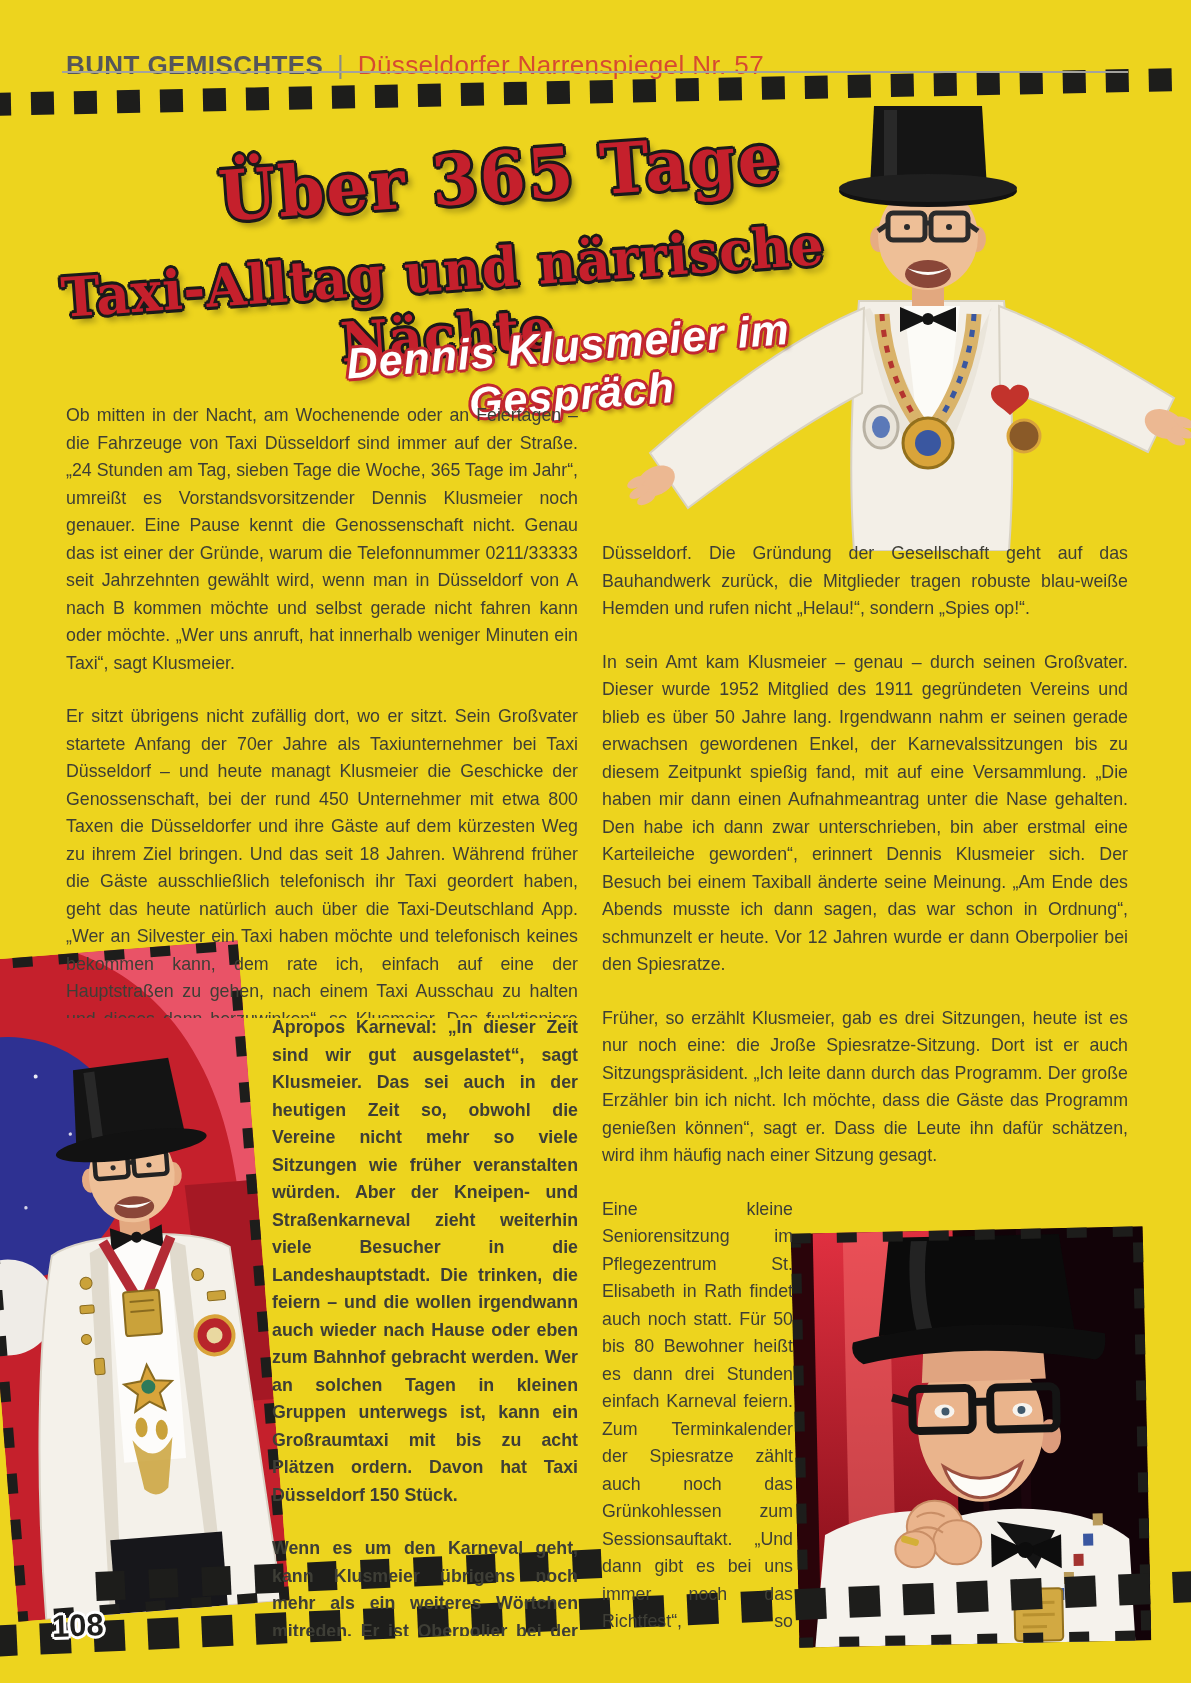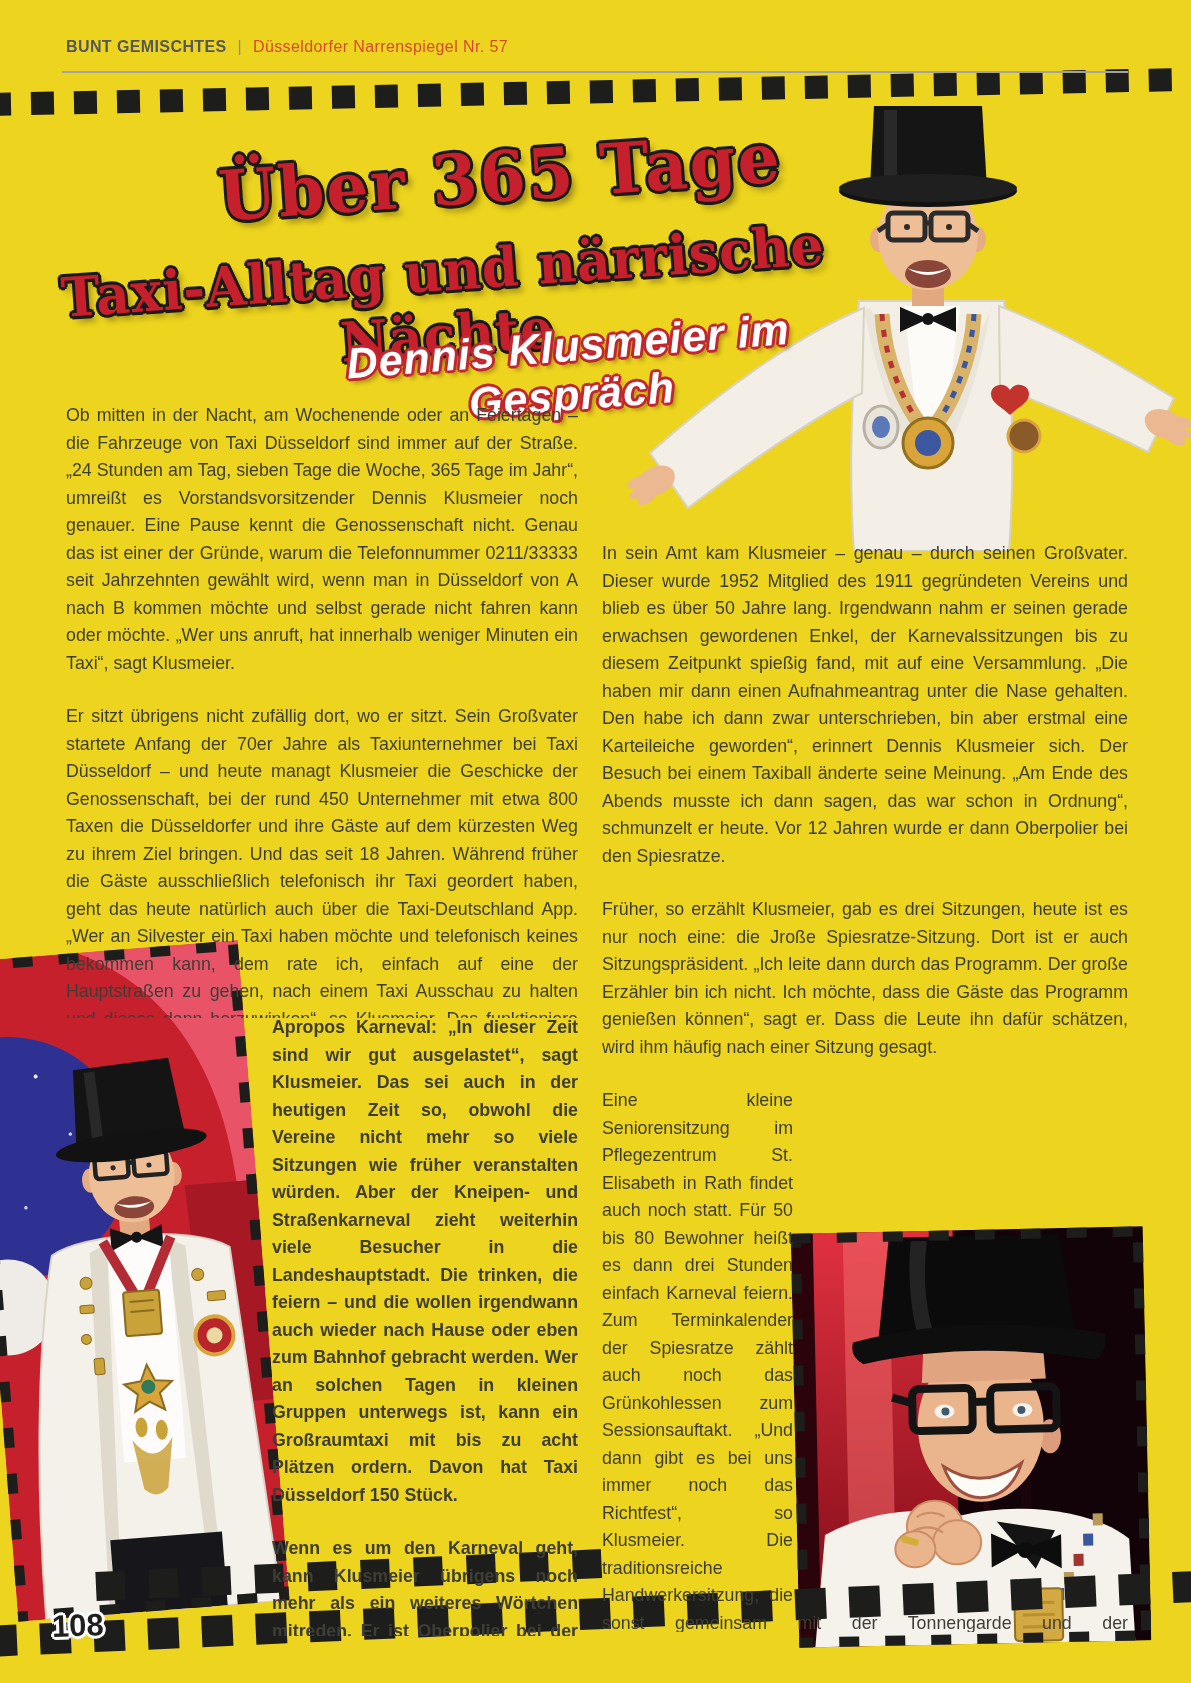--- a/index.html
+++ b/index.html
@@ -1,21 +1,21 @@
 <!DOCTYPE html>
 <html lang="de"><head>
 <meta charset="utf-8">
 <style>
   html,body{margin:0;padding:0;}
   body{width:1191px;height:1683px;position:relative;overflow:hidden;
        background:#edd41e;font-family:"Liberation Sans",sans-serif;}
   .abs{position:absolute;}
 
   
-  #header{left:66px;top:38px;font-size:16px;font-weight:bold;letter-spacing:.4px;z-index:6;}
+  #header{left:66px;top:50px;font-size:26px;font-weight:bold;letter-spacing:.4px;z-index:6;}
   #header .sec{color:#55565a;}
   #header .sep{color:#8a8a86;font-weight:normal;padding:0 6px;}
   #header .issue{color:#d64a31;font-weight:normal;}
   #header-rule{left:62px;top:71px;width:1066px;height:2px;background:#a3a29d;z-index:6;}
 
   
   .filmstrip{display:flex;z-index:5;}
   .filmstrip .sq{background:#1d1d1b;flex:none;}
   #strip-top{left:-12px;top:93px;transform:rotate(-1.2deg);transform-origin:left center;gap:20px;}
   #strip-top .sq{width:23px;height:23px;}
@@ -352,20 +352,21 @@
   <p>Er sitzt übrigens nicht zufällig dort, wo er sitzt. Sein Großvater startete Anfang der 70er Jahre als Taxiunternehmer bei Taxi Düsseldorf – und heute managt Klusmeier die Geschicke der Genossenschaft, bei der rund 450 Unternehmer mit etwa 800 Taxen die Düsseldorfer und ihre Gäste auf dem kürzesten Weg zu ihrem Ziel bringen. Und das seit 18 Jahren. Während früher die Gäste ausschließlich telefonisch ihr Taxi geordert haben, geht das heute natürlich auch über die Taxi-Deutschland App. „Wer an Silvester ein Taxi haben möchte und telefonisch keines bekommen kann, dem rate ich, einfach auf eine der Hauptstraßen zu gehen, nach einem Taxi Ausschau zu halten und dieses dann herzuwinken“, so Klusmeier. Das funktioniere eigentlich immer.</p>
 </div>
 
 <div class="abs col" id="col-mid">
   <div class="photo-spacer"></div>
   <p>Apropos Karneval: „In dieser Zeit sind wir gut ausgelastet“, sagt Klusmeier. Das sei auch in der heutigen Zeit so, obwohl die Vereine nicht mehr so viele Sitzungen wie früher veranstalten würden. Aber der Kneipen- und Straßenkarneval zieht weiterhin viele Besucher in die Landeshauptstadt. Die trinken, die feiern – und die wollen irgendwann auch wieder nach Hause oder eben zum Bahnhof gebracht werden. Wer an solchen Tagen in kleinen Gruppen unterwegs ist, kann ein Großraumtaxi mit bis zu acht Plätzen ordern. Davon hat Taxi Düsseldorf 150 Stück.</p>
   <p>Wenn es um den Karneval geht, kann Klusmeier übrigens noch mehr als ein weiteres Wörtchen mitreden. Er ist Oberpolier bei der Karnevalsgesellschaft Spiesratze, einer der ältesten, aktiven Karnevalsvereine in</p>
 </div>
 
 <div class="abs col" id="col-right">
+  <p>Düsseldorf. Die Gründung der Gesellschaft geht auf das Bauhandwerk zurück, die Mitglieder tragen robuste blau-weiße Hemden und rufen nicht „Helau!“, sondern „Spies op!“.</p>
   <p>In sein Amt kam Klusmeier – genau – durch seinen Großvater. Dieser wurde 1952 Mitglied des 1911 gegründeten Vereins und blieb es über 50 Jahre lang. Irgendwann nahm er seinen gerade erwachsen gewordenen Enkel, der Karnevalssitzungen bis zu diesem Zeitpunkt spießig fand, mit auf eine Versammlung. „Die haben mir dann einen Aufnahmeantrag unter die Nase gehalten. Den habe ich dann zwar unterschrieben, bin aber erstmal eine Karteileiche geworden“, erinnert Dennis Klusmeier sich. Der Besuch bei einem Taxiball änderte seine Meinung. „Am Ende des Abends musste ich dann sagen, das war schon in Ordnung“, schmunzelt er heute. Vor 12 Jahren wurde er dann Oberpolier bei den Spiesratze.</p>
   <p>Früher, so erzählt Klusmeier, gab es drei Sitzungen, heute ist es nur noch eine: die Jroße Spiesratze-Sitzung. Dort ist er auch Sitzungspräsident. „Ich leite dann durch das Programm. Der große Erzähler bin ich nicht. Ich möchte, dass die Gäste das Programm genießen können“, sagt er. Dass die Leute ihn dafür schätzen, wird ihm häufig nach einer Sitzung gesagt.</p>
   <div>
     <div class="photo-spacer-r"></div>
     <span>Eine kleine Seniorensitzung im Pflegezentrum St. Elisabeth in Rath findet auch noch statt. Für 50 bis 80 Bewohner heißt es dann drei Stunden einfach Karneval feiern. Zum Terminkalender der Spiesratze zählt auch noch das Grünkohlessen zum Sessionsauftakt. „Und dann gibt es bei uns immer noch das Richtfest“, so Klusmeier. Die traditionsreiche Handwerkersitzung, die sonst gemeinsam mit der Tonnengarde und der Handwerkskammer Düsseldorf durchgeführt wird, muss dieses Jahr wegen Terminüberschneidung ohne die Spiesratze stattfinden. „Eine sehr gute Sitzung“, so Klusmeier.</span>
   </div>
 </div>
 
 <div class="abs" id="page-number">108</div>
 

